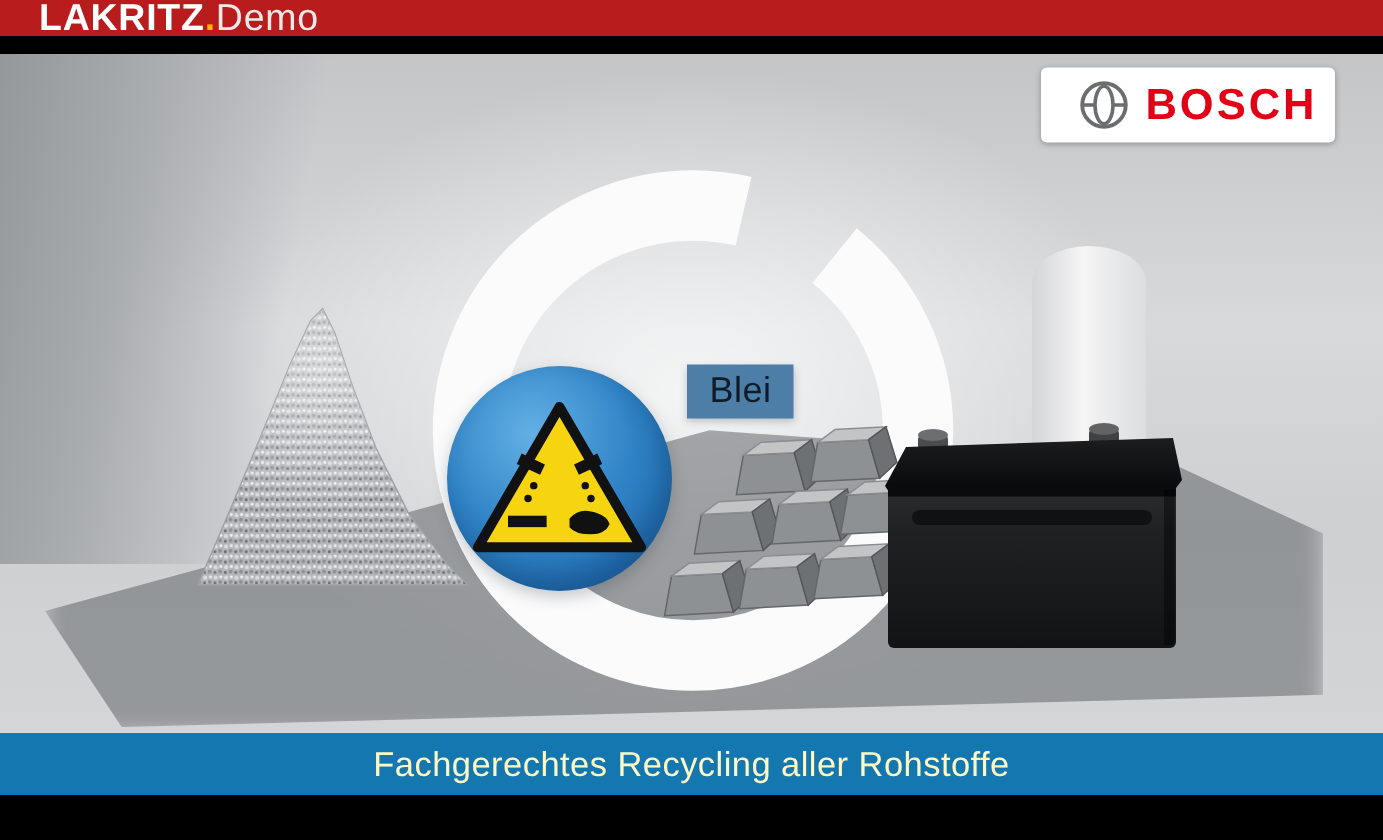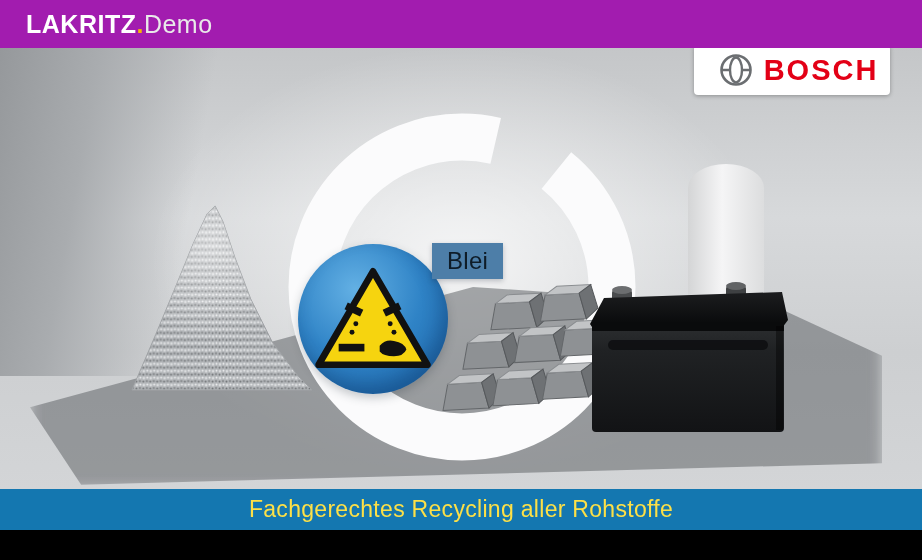--- a/index.html
+++ b/index.html
@@ -4,22 +4,22 @@
 <style>
   * { margin:0; padding:0; box-sizing:border-box; }
   html,body { background:#000; }
   .frame {
     position:relative; width:922px; height:560px; overflow:hidden;
     background:#000; font-family:"Liberation Sans", sans-serif;
   }
 
   
   .topbar {
-    position:absolute; left:0; top:0; width:100%; height:48px;
-    background:#a21caf; display:flex; align-items:center; padding-left:26px; z-index:30;
+    position:absolute; left:0; top:0; width:100%; height:24px;
+    background:#b91c1c; display:flex; align-items:center; padding-left:26px; z-index:30;
   }
   .brand { font-size:25px; color:#fff; font-weight:bold; letter-spacing:.5px; white-space:pre; }
   .brand .dot { color:#f5b800; }
   .brand .suffix { font-weight:normal; color:#e9e9e9; }
 
   
   .stage {
     position:absolute; left:0; top:36px; width:922px; height:453px; overflow:hidden;
     background:linear-gradient(180deg,#c3c5c7 0%, #d7d9db 40%, #cdcfd1 70%, #d3d5d7 100%);
   }
@@ -64,36 +64,36 @@
   }
 
   
   .mat-label {
     position:absolute; z-index:8; background:#4d7ea8; color:#0e1c28;
     font-size:24px; font-weight:500; padding:4px 15px; letter-spacing:.3px;
     box-shadow:0 2px 5px rgba(30,40,55,.25);
   }
   .lbl-kunststoff { left:104px; top:132px; }
   .lbl-saeure     { left:299px; top:170px; }
-  .lbl-blei       { left:432px; top:207px; }
+  .lbl-blei       { left:458px; top:207px; }
 
   
   .bosch-badge {
     position:absolute; left:694px; top:45px; width:196px; height:50px; z-index:10;
     background:#fff; border-radius:4px; display:flex; align-items:center;
     justify-content:center; gap:10px; box-shadow:0 1px 4px rgba(0,0,0,.3);padding-left:12px;
   }
   .bosch-word { color:#e30016; font-size:29px; font-weight:bold; letter-spacing:2px; }
 
   
   .caption-bar {
     position:absolute; left:0; top:489px; width:100%; height:41px; z-index:30;
     background:#1477b0; display:flex; align-items:center; justify-content:center;
   }
-  .caption-text { color:#fde047; font-size:23px; letter-spacing:.3px; }
+  .caption-text { color:#fef9c3; font-size:23px; letter-spacing:.3px; }
   .bottombar { position:absolute; left:0; top:530px; width:100%; height:30px; background:#000; z-index:30; }
 </style>
 </head>
 <body>
 
 <div class="frame">
 
   <div class="topbar">
     <div class="brand"><span>LAKRITZ</span><span class="dot">.</span><span class="suffix">Demo</span></div>
   </div>

